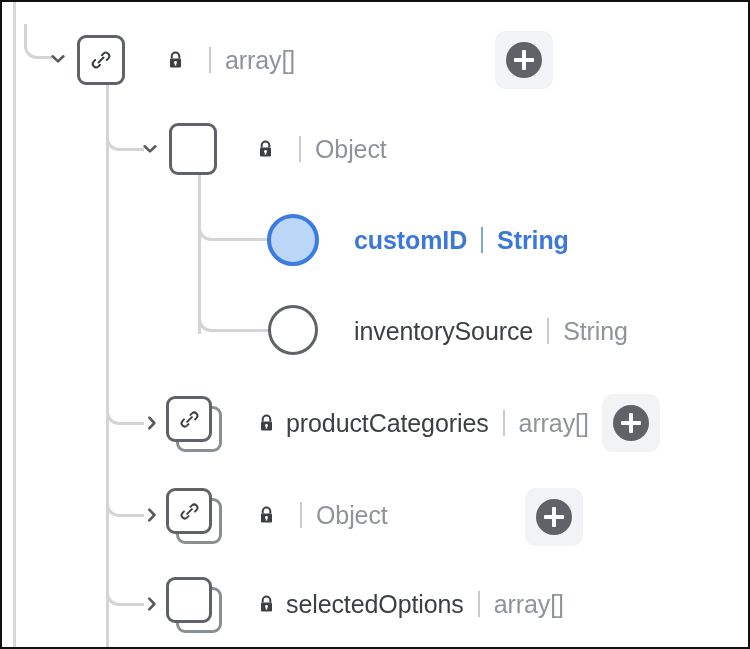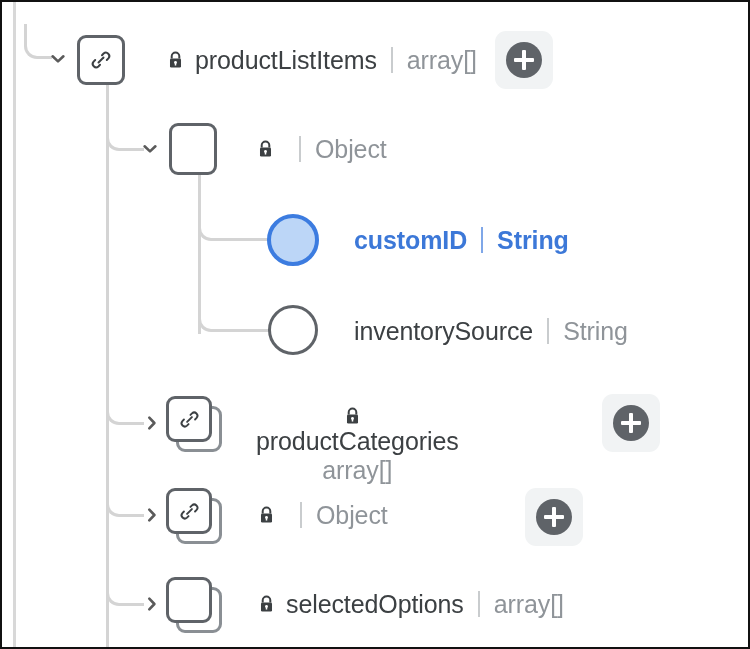--- a/index.html
+++ b/index.html
@@ -209,21 +209,20 @@
 
   <div class="row-label" style="left:163px; top:41px;">
     <span class="lock-icon">
       <svg viewBox="0 0 20 22" width="19" height="21" aria-hidden="true">
         <path d="M6 9 V6.6 a4 4 0 0 1 8 0 V9" fill="none" stroke="currentColor" stroke-width="2.1"></path>
         <rect x="4.2" y="9" width="11.6" height="9.4" rx="1.4" fill="currentColor"></rect>
         <circle cx="10" cy="13.1" r="1.5" fill="#ffffff"></circle>
         <rect x="9.2" y="13.1" width="1.6" height="3.2" fill="#ffffff"></rect>
       </svg>
     </span>
-    <span class="field-name">productListItems</span>
     <span class="sep"></span>
     <span class="field-type">array[]</span>
   </div>
 
   <div class="add-btn" style="left:493px; top:29px;">
     <span class="plus-circle"></span>
   </div>
 
   <div class="chevron" style="left:139px; top:138px;">
     <svg viewBox="0 0 18 18" width="18" height="18" aria-hidden="true">
@@ -276,21 +275,21 @@
       <div class="glyph">
         <svg viewBox="0 0 24 24" width="23" height="23" aria-hidden="true">
           <path d="M9.5 14.5 L14.5 9.5" stroke="currentColor" stroke-width="2" fill="none" stroke-linecap="round"></path>
           <path d="M13 7.2 L14.6 5.6 a3.4 3.4 0 0 1 4.8 4.8 L17.8 12" stroke="currentColor" stroke-width="2" fill="none" stroke-linecap="round"></path>
           <path d="M11 16.8 L9.4 18.4 a3.4 3.4 0 0 1 -4.8 -4.8 L6.2 12" stroke="currentColor" stroke-width="2" fill="none" stroke-linecap="round"></path>
         </svg>
       </div>
     </div>
   </div>
 
-  <div class="row-label" style="left:254px; top:404px;flex-direction:column;">
+  <div class="row-label" style="left:254px; top:404px;">
     <span class="lock-icon">
       <svg viewBox="0 0 20 22" width="19" height="21" aria-hidden="true">
         <path d="M6 9 V6.6 a4 4 0 0 1 8 0 V9" fill="none" stroke="currentColor" stroke-width="2.1"></path>
         <rect x="4.2" y="9" width="11.6" height="9.4" rx="1.4" fill="currentColor"></rect>
         <circle cx="10" cy="13.1" r="1.5" fill="#ffffff"></circle>
         <rect x="9.2" y="13.1" width="1.6" height="3.2" fill="#ffffff"></rect>
       </svg>
     </span>
     <span class="field-name">productCategories</span>
     <span class="sep"></span>

